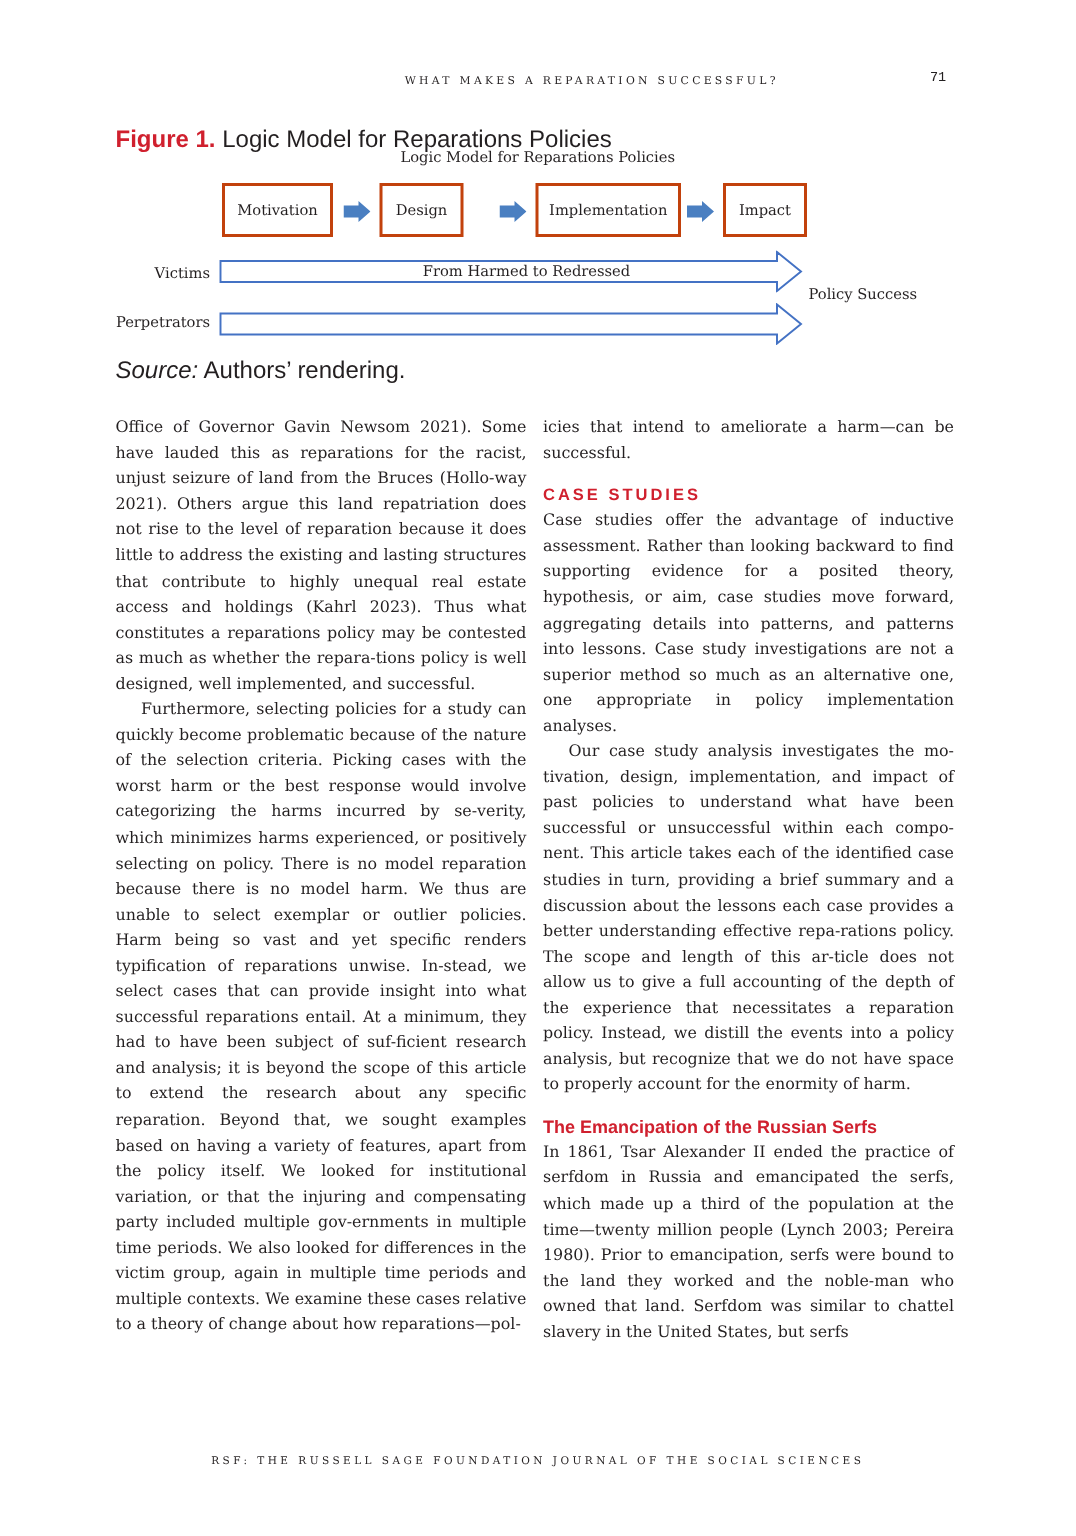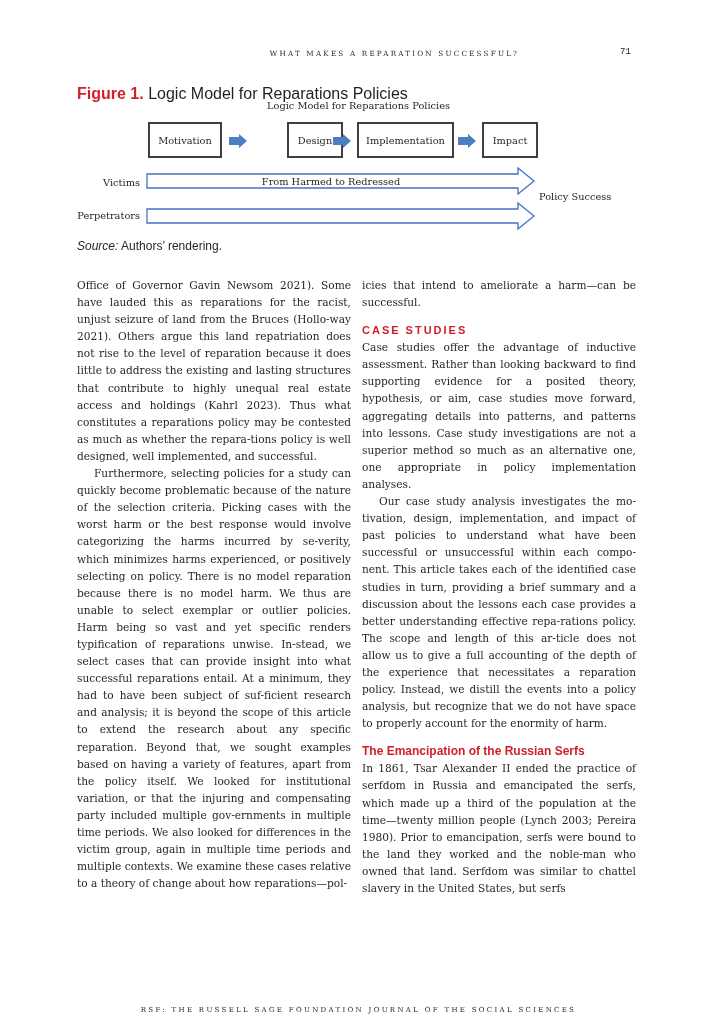--- a/index.html
+++ b/index.html
@@ -3,55 +3,55 @@
 <meta charset="utf-8">
 <style>
   html, body { margin:0; padding:0; background:#fff; }
   body { width:717px; height:1024px; position:relative; overflow:hidden; color:#231f20; }
   .running-head { position:absolute; top:49px; left:0; width:717px; text-align:center; font-family:"DejaVu Serif", serif; font-size:7.2px; letter-spacing:2.2px; color:#231f20;padding-left:36px; }
   .page-num { position:absolute; top:47px; left:620px; font-family:Liberation Mono, monospace; font-size:9px; }
   .fig-caption { position:absolute; top:73px; left:77px; font-family:"Liberation Sans", sans-serif; font-size:16px;margin-top:12px; }
   .fig-caption .fig-label { color:#d0202e; font-weight:bold; }
   .figure { position:absolute; top:92px; left:0; width:717px; height:145px; }
   .fig-title { position:absolute; top:8px; left:0; width:717px; text-align:center; font-family:"DejaVu Serif", serif; font-size:9.8px; }
-  .stage { position:absolute; top:30px; height:36px; border:2px solid #404040; box-sizing:border-box; display:flex; align-items:center; justify-content:center; font-family:"DejaVu Serif", serif; font-size:9.8px; }
+  .stage { position:absolute; top:30px; height:36px; border:2px solid #c2410c; box-sizing:border-box; display:flex; align-items:center; justify-content:center; font-family:"DejaVu Serif", serif; font-size:9.8px; }
   .conn { position:absolute; top:42px; width:18px; height:14px; }
   .row-label { position:absolute; font-family:"DejaVu Serif", serif; font-size:9.8px; text-align:right; width:66px; left:74px; }
   .long-arrow { position:absolute; left:146px; width:390px; height:28px; }
-  .arrow-text { position:absolute; left:146px; width:370px; text-align:center; font-family:"DejaVu Serif", serif; font-size:9.8px; }
+  .arrow-text { position:absolute; left:146px; width:370px; text-align:center; font-family:"DejaVu Serif", serif; font-size:9.8px;padding-left:20px; }
   .policy-success { position:absolute; top:99px; left:539px; font-family:"DejaVu Serif", serif; font-size:9.8px; }
-  .source { position:absolute; top:239px; left:77px; font-family:"Liberation Sans", sans-serif; font-size:12px; }
+  .source { position:absolute; top:239px; left:77px; font-family:"Liberation Sans", sans-serif; font-size:16px; }
   .source em { font-style:italic; }
   .col { position:absolute; top:277px; width:274px; font-family:"DejaVu Serif", serif; font-size:10.6px; line-height:17.1px; text-align:justify; }
   .col p { margin:0; hyphens:manual; }
   .col p.indent { text-indent:17px; }
   .col-left { left:77px; }
   .col-right { left:362px; }
   .sec-head { font-family:"Liberation Sans", sans-serif; font-weight:bold; color:#d0202e; font-size:11px; letter-spacing:2px; margin-top:11px !important; line-height:17px; }
   .sub-head { font-family:"Liberation Sans", sans-serif; font-weight:bold; color:#d0202e; font-size:12px; margin-top:11px !important; line-height:17px; }
-  .footer { position:absolute; top:1006px; left:0; width:717px; text-align:center; font-family:"DejaVu Serif", serif; font-size:7px; letter-spacing:2.3px; }
+  .footer { position:absolute; top:970px; left:0; width:717px; text-align:center; font-family:"DejaVu Serif", serif; font-size:7px; letter-spacing:2.3px; }
 </style>
 </head>
 <body>
 
 <div class="running-head">WHAT MAKES A REPARATION SUCCESSFUL?</div>
 <div class="page-num">71</div>
 
 <div class="fig-caption">
   <span class="fig-label">Figure 1.</span><span> Logic Model for Reparations Policies</span>
 </div>
 
 <div class="figure">
   <div class="fig-title">Logic Model for Reparations Policies</div>
 
   <div class="stage" style="left:148px;width:74px;">Motivation</div>
   <svg class="conn" style="left:229px;" viewBox="0 0 18 14">
       <path d="M0 3 H10 V0 L18 7 L10 14 V11 H0 Z" fill="#4a7fc1"></path>
     </svg>
-  <div class="stage" style="left:253px;width:56px;margin-left:34px;">Design</div>
+  <div class="stage" style="left:253px;width:56px;">Design</div>
   <svg class="conn" style="left:333px;" viewBox="0 0 18 14">
       <path d="M0 3 H10 V0 L18 7 L10 14 V11 H0 Z" fill="#4a7fc1"></path>
     </svg>
   <div class="stage" style="left:357px;width:97px;">Implementation</div>
   <svg class="conn" style="left:458px;" viewBox="0 0 18 14">
       <path d="M0 3 H10 V0 L18 7 L10 14 V11 H0 Z" fill="#4a7fc1"></path>
     </svg>
   <div class="stage" style="left:482px;width:56px;">Impact</div>
 
   <div class="row-label" style="top:85px;">Victims</div>

